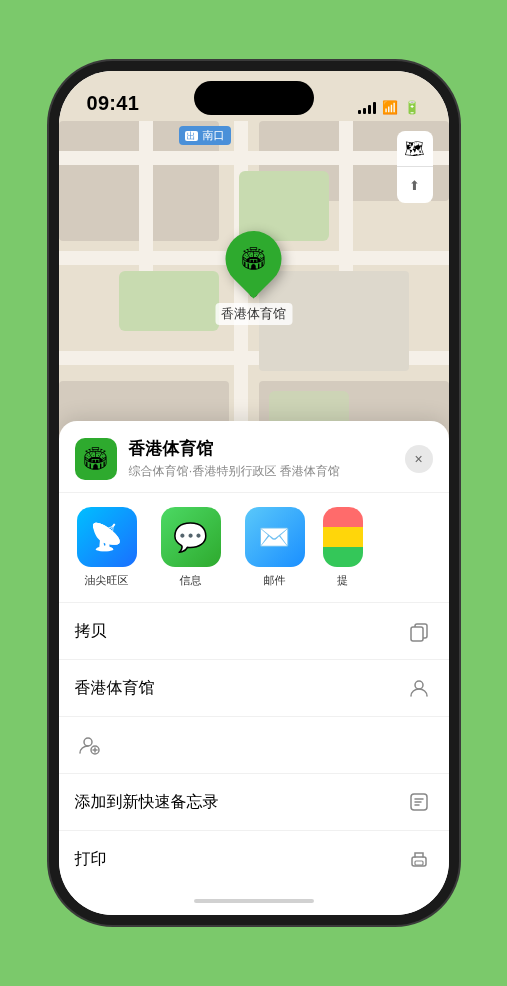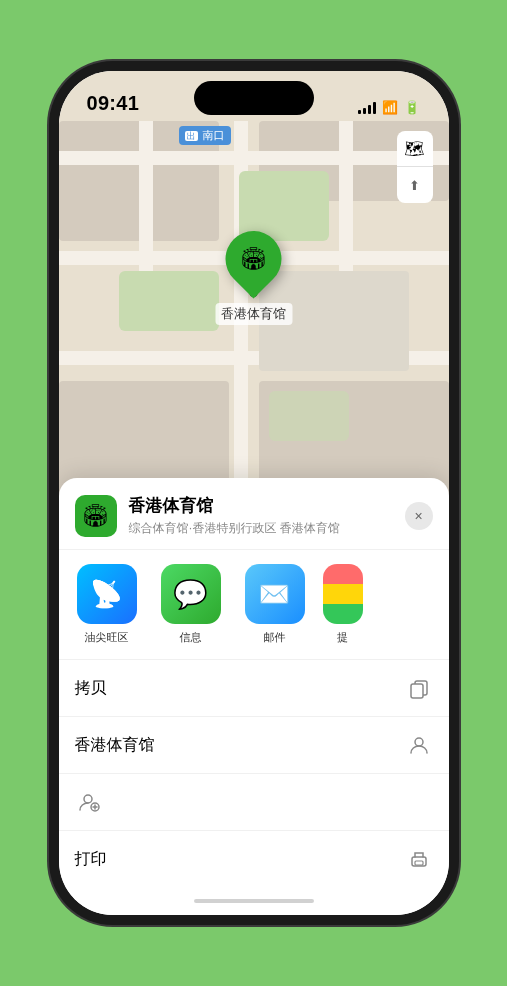--- a/index.html
+++ b/index.html
@@ -477,20 +477,29 @@
         <svg width="22" height="22" viewBox="0 0 22 22" fill="none">
           <circle cx="10" cy="8" r="4" stroke="#888" stroke-width="1.5" fill="none"></circle>
           <path d="M2 19c0-4 3.6-7 8-7" stroke="#888" stroke-width="1.5" fill="none" stroke-linecap="round"></path>
           <circle cx="17" cy="16" r="4" stroke="#888" stroke-width="1.5" fill="none"></circle>
           <line x1="17" y1="14" x2="17" y2="18" stroke="#888" stroke-width="1.5" stroke-linecap="round"></line>
           <line x1="15" y1="16" x2="19" y2="16" stroke="#888" stroke-width="1.5" stroke-linecap="round"></line>
         </svg>
       </div>
     </div>
 
+    <div class="action-row">
+      <span class="action-label">添加到新快速备忘录</span>
+      <div class="action-icon">
+        <svg width="22" height="22" viewBox="0 0 22 22" fill="none">
+          <rect x="3" y="3" width="16" height="16" rx="3" stroke="#888" stroke-width="1.5" fill="none"></rect>
+          <path d="M7 8h8M7 11h6M7 14h4" stroke="#888" stroke-width="1.5" stroke-linecap="round"></path>
+        </svg>
+      </div>
+    </div>
 
     <div class="action-row" style="border-bottom:none;">
       <span class="action-label">打印</span>
       <div class="action-icon">
         <svg width="22" height="22" viewBox="0 0 22 22" fill="none">
           <rect x="4" y="9" width="14" height="9" rx="2" stroke="#888" stroke-width="1.5" fill="none"></rect>
           <path d="M7 9V5h8v4" stroke="#888" stroke-width="1.5" stroke-linecap="round" fill="none"></path>
           <rect x="7" y="13" width="8" height="4" rx="1" stroke="#888" stroke-width="1.2" fill="none"></rect>
         </svg>
       </div>

